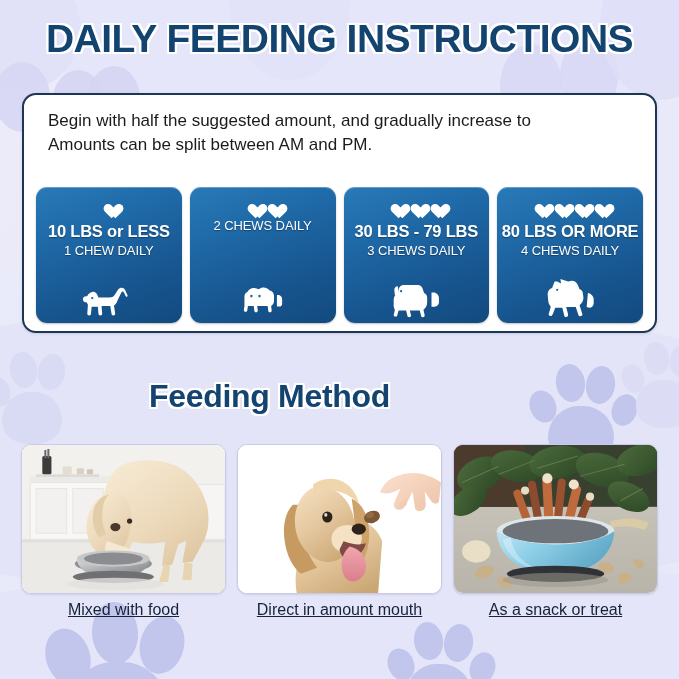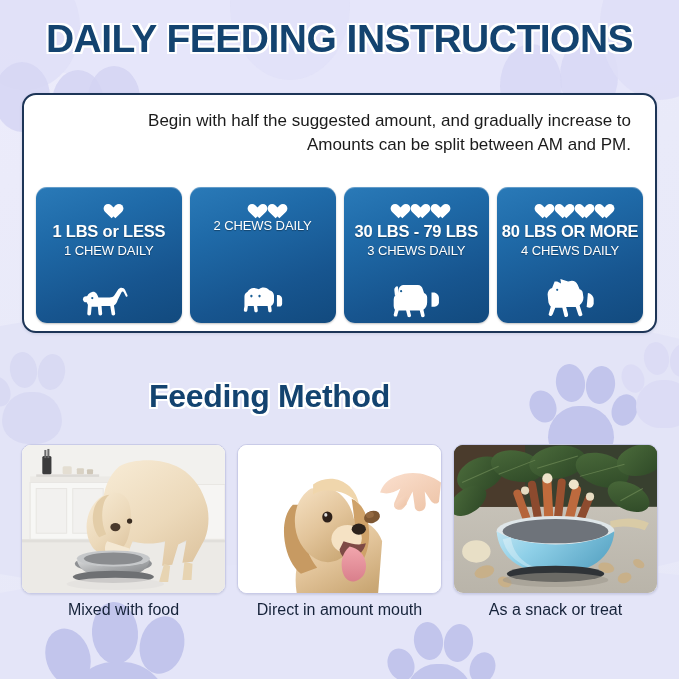--- a/index.html
+++ b/index.html
@@ -103,21 +103,21 @@
     width: 635px;
     height: 240px;
     box-sizing: border-box;
     background: #ffffff;
     border: 2px solid #1d3557;
     border-radius: 14px;
     box-shadow: 0 1px 3px rgba(20,40,80,.12);
   }
   .panel-note {
     margin: 14px 24px 0 24px;
-    text-align: right;
+    text-align: left;
     font-size: 17px;
     line-height: 1.42;
     color: #1b1b1b;
   }
   .panel-note div { white-space: nowrap; }
 
   
   .cards {
     position: absolute;
     left: 12px;
@@ -233,20 +233,21 @@
     overflow: hidden;
     box-shadow: 0 1px 2px rgba(40,50,90,.12);
   }
   .photo svg { display: block; width: 100%; height: 100%; }
   .caption {
     margin-top: 7px;
     font-size: 16px;
     color: #16233a;
     text-align: center;
     white-space: nowrap;
+    text-decoration: underline;
   }
 </style>
 </head>
 <body>
 
 <div id="page">
 
   <div class="bg-layer">
     <div class="wave wave-top"></div>
     <div class="wave wave-mid"></div>
@@ -306,21 +307,21 @@
       <div>Begin with half the suggested amount, and gradually increase to</div>
       <div>Amounts can be split between AM and PM.</div>
     </div>
 
     <div class="cards">
 
       <div class="card">
         <div class="hearts">
           <span class="heart"></span>
         </div>
-        <div class="card-weight">1 LBS or LESS</div>
+        <div class="card-weight">10 LBS or LESS</div>
         <div class="card-dose">1  CHEW DAILY</div>
         <div class="dog-slot">
           <svg viewBox="0 0 100 56" width="62" height="35" aria-hidden="true">
             <path fill="#fff" d="M26 14c-6 0-11 4-12 10-1 4 0 8 2 11l-1 14c0 2 1 3 3 3s3-1 3-3l1-11h10l1 11c0 2 1 3 3 3s3-1 3-3l-1-12h14l2 12c0 2 1 3 3 3s3-1 3-3l-2-13c3-2 5-5 6-9l6-12c1-2 3-2 4 0l3 6c1 2 3 1 3-1l-4-9c-2-4-8-5-11-1l-6 9c-2 3-5 4-8 4H33c-2-5-4-8-7-9z"></path>
             <circle fill="#1b5f95" cx="23" cy="24" r="1.8"></circle>
             <path fill="#fff" d="M13 21c-3 0-5 2-5 5s2 5 5 5h4V21z"></path>
           </svg>
         </div>
       </div>
 

